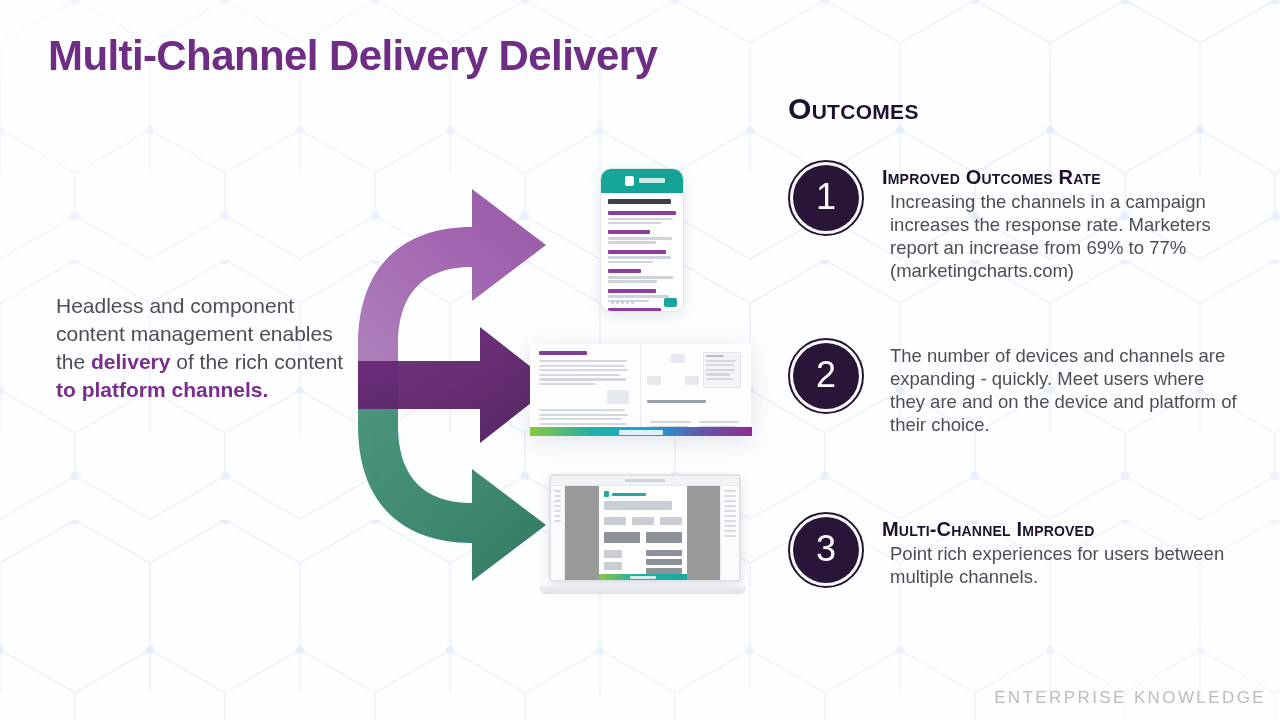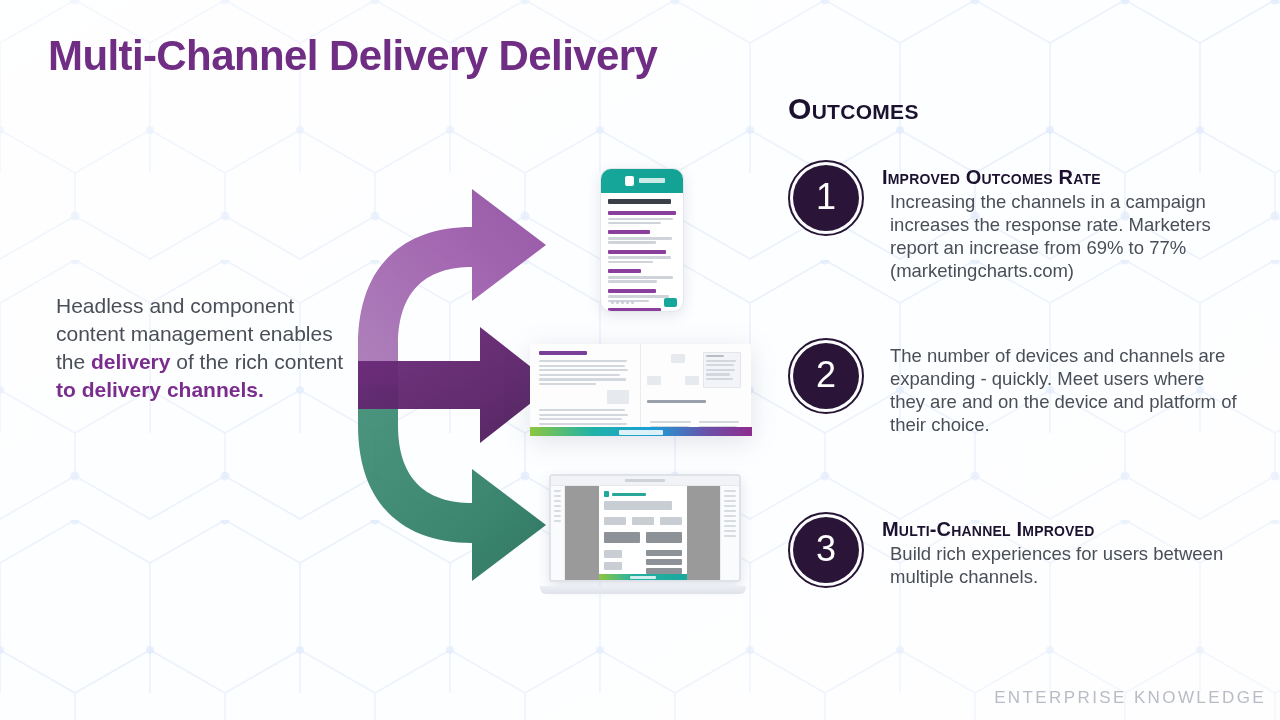--- a/index.html
+++ b/index.html
@@ -277,21 +277,21 @@
         <stop offset="100%" stop-color="#ffffff" stop-opacity="0.5"></stop>
       </linearGradient>
     </defs>
     <rect width="1280" height="720" fill="#fdfeff"></rect>
     <rect width="1280" height="720" fill="url(#hexpat)"></rect>
     <rect width="1280" height="720" fill="url(#hexfade)"></rect>
   </svg>
 
   <div id="title">Multi-Channel Delivery Delivery</div>
 
-  <div id="lead"><span>Headless and component content management enables the </span><b>delivery</b><span> of the rich content </span><b>to delivery channels.</b></div>
+  <div id="lead"><span>Headless and component content management enables the </span><b>delivery</b><span> of the rich content </span><b>to platform channels.</b></div>
 
   <svg id="arrows" viewBox="0 0 250 420">
     <defs>
       <linearGradient id="gLight" x1="0" y1="1" x2="1" y2="0">
         <stop offset="0%" stop-color="#a878b5"></stop>
         <stop offset="55%" stop-color="#9c5cab"></stop>
         <stop offset="100%" stop-color="#8e4a9e"></stop>
       </linearGradient>
       <linearGradient id="gDark" x1="0" y1="0" x2="1" y2="1">
         <stop offset="0%" stop-color="#6d2c7c"></stop>
@@ -517,19 +517,19 @@
 
   <div class="outcome" id="outcome-3">
     <div class="badge">
       <div class="ring"></div>
       <div class="disc">
         <span class="num">3</span>
       </div>
     </div>
     <div class="otext">
       <div class="oh">Multi-Channel Improved</div>
-      <div class="ob">Build rich experiences for users between multiple channels.</div>
+      <div class="ob">Point rich experiences for users between multiple channels.</div>
     </div>
   </div>
 
   <div id="brand">ENTERPRISE KNOWLEDGE</div>
 
 </div>
 
 </body></html>

